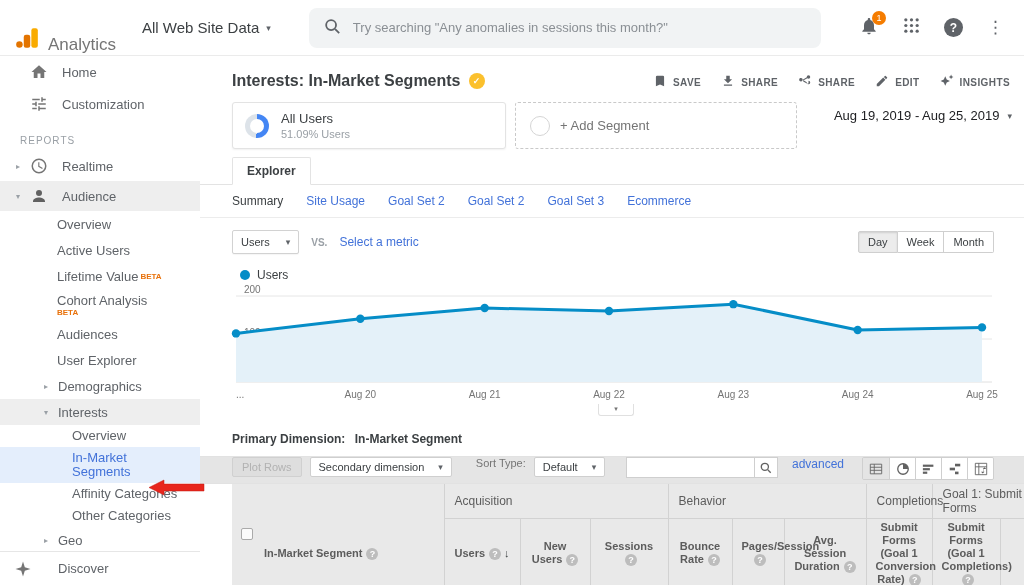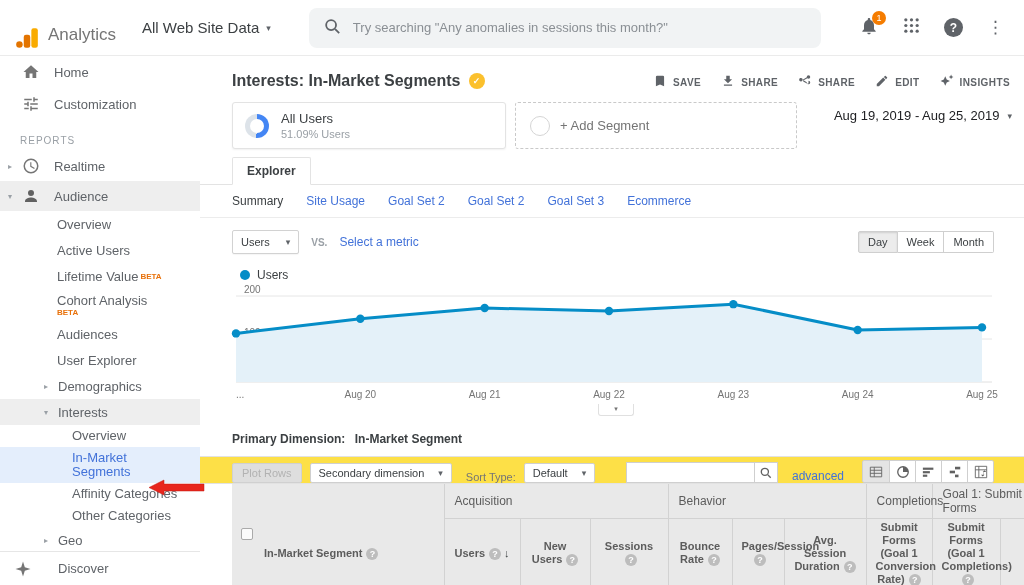--- a/index.html
+++ b/index.html
@@ -1,37 +1,37 @@
 <!DOCTYPE html>
 <html><head>
 <meta charset="utf-8">
 <style>
   * { margin:0; padding:0; box-sizing:border-box; }
   html,body { width:1024px; height:585px; }
   body { font-family:"Liberation Sans", sans-serif; background:#fff; overflow:hidden; position:relative; color:#424242; }
 
   
   .topbar { position:absolute; top:0; left:0; width:1024px; height:56px; background:#fff; border-bottom:1px solid #ebebeb; display:flex; align-items:center; z-index:20; }
-  .logo-area { display:flex; align-items:flex-start; gap:8px; padding-left:14px; cursor:pointer;margin-top:24px; }
+  .logo-area { display:flex; align-items:flex-end; gap:8px; padding-left:14px; cursor:pointer;margin-top:24px; }
   .app-name { font-size:17px; color:#757575; }
   .property-selector { display:flex; align-items:center; gap:7px; margin-left:26px; font-size:15px; color:#3c4043; cursor:pointer; }
   .caret-glyph { font-size:9px; color:#5f6368; }
   .search-bar { margin-left:38px; width:512px; height:40px; background:#f1f3f4; border-radius:8px; display:flex; align-items:center; padding:0 14px; gap:12px; }
   .search-bar input { flex:1; border:none; outline:none; background:transparent; font-size:13px; color:#3c4043; font-family:inherit; }
   .search-bar input::placeholder { color:#8a8f94; }
   .topbar-icons { margin-left:auto; display:flex; align-items:center; gap:24px; padding-right:20px; }
   .tb-icon { position:relative; cursor:pointer; display:flex; align-items:center; }
   .badge { position:absolute; top:-5px; right:-7px; width:14px; height:14px; border-radius:50%; background:#f57c00; color:#fff; font-size:9px; display:flex; align-items:center; justify-content:center; }
   .help-circle { width:19px; height:19px; border-radius:50%; background:#5f6368; color:#fff; font-size:12px; font-weight:bold; display:flex; align-items:center; justify-content:center; }
   .kebab { font-size:17px; color:#5f6368; }
 
   
   .sidebar { position:absolute; top:56px; left:0; width:200px; height:529px; background:#fff; overflow:hidden; z-index:10; }
   .nav-item { display:flex; align-items:center; cursor:pointer; color:#5f6368; font-size:13px; }
-  .lvl1 { height:32px; padding-left:8px; }
+  .lvl1 { height:32px; padding-left:16px; }
   .lvl1.short { height:30px; }
   .caret { width:14px; font-size:8px; color:#9aa0a6; flex:none; }
   .nav-ic { width:18px; height:18px; margin-right:14px; display:flex; flex:none; }
   .nav-ic svg { width:18px; height:18px; }
   .section-label { padding:15px 0 5px 20px; font-size:10px; color:#9aa0a6; letter-spacing:1px; }
   .row-active { background:#eeeeee; }
   .lvl2 { height:26px; padding-left:57px; }
   .lvl2h { height:26px; padding-left:44px; }
   .lvl3 { padding:4px 14px 4px 72px; line-height:14px; }
   .beta { color:#e8710a; font-size:8px; margin-left:2px; vertical-align:super; font-weight:bold; }
@@ -80,24 +80,24 @@
   .legend-dot { width:10px; height:10px; border-radius:50%; background:#058dc7; flex:none; }
   .chart-wrap { margin:2px 28px 0 36px; }
   #users-chart-svg { display:block; overflow:visible; }
   #users-chart-svg text { font-family:"Liberation Sans", sans-serif; }
   .chart-handle { width:36px; height:12px; margin:0 auto; border:1px solid #e0e0e0; border-top:none; border-radius:0 0 3px 3px; text-align:center; font-size:7px; color:#757575; line-height:10px; cursor:pointer; background:#fff; }
 
   .primary-dim { padding:16px 0 10px 32px; font-size:12px; }
   .pd-label { font-weight:bold; color:#3c4043; }
   .pd-value { font-weight:bold; color:#3c4043; margin-left:6px; cursor:pointer; }
 
-  .table-toolbar { height:28px; background:#fde047; border-top:1px solid #e2e2e2; border-bottom:1px solid #e2e2e2; display:flex; align-items:flex-end; padding:0 30px 0 32px; gap:8px; }
+  .table-toolbar { height:28px; background:#e5e5e5; border-top:1px solid #e2e2e2; border-bottom:1px solid #e2e2e2; display:flex; align-items:flex-start; padding:0 30px 0 32px; gap:8px; }
   .plot-rows { font-size:11px; font-family:inherit; color:#b2b2b2; background:#dedede; border:1px solid #d0d0d0; border-radius:2px; padding:3px 9px; }
   .tb-btn { display:flex; align-items:center; gap:14px; font-size:11px; font-family:inherit; color:#3c4043; background:#fff; border:1px solid #cfcfcf; border-radius:2px; padding:3px 8px; cursor:pointer; }
-  .sort-label { font-size:11px; color:#757575; margin-left:6px; }
+  .sort-label { font-size:11px; color:#757575; margin-left:16px; }
   .tb-spacer { flex:1; }
   .tb-search { display:flex; align-items:center; height:21px; }
   .tb-search input { width:128px; height:21px; border:1px solid #cfcfcf; border-right:none; font-family:inherit; font-size:11px; padding:0 6px; outline:none; background:#fff; }
   .tb-search-btn { width:24px; height:21px; border:1px solid #cfcfcf; background:#fff; display:flex; align-items:center; justify-content:center; cursor:pointer; }
   .advanced { font-size:12px; color:#4272d9; margin:0 10px 0 6px; cursor:pointer; }
   .view-icons { display:flex; border:1px solid #cfcfcf; border-radius:2px; overflow:hidden; }
   .vi { width:26px; height:21px; background:#fff; display:flex; align-items:center; justify-content:center; cursor:pointer; }
   .vi + .vi { border-left:1px solid #cfcfcf; }
   .vi.active { background:#e4e4e4; }
 

